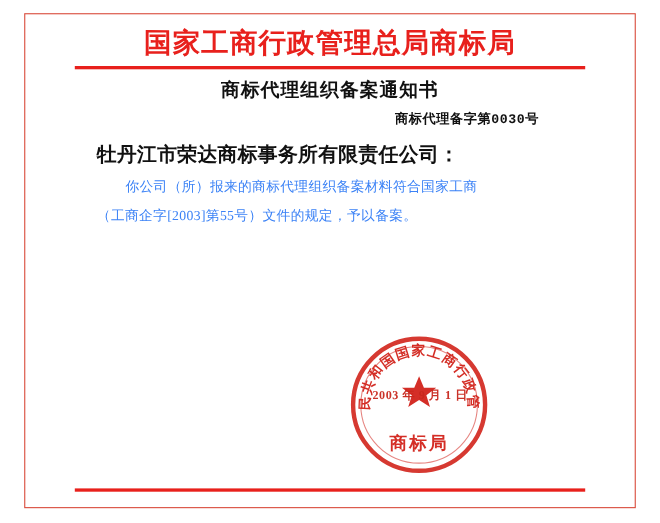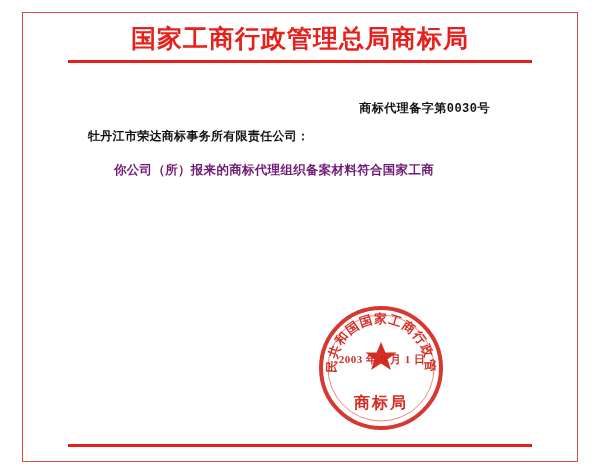--- a/index.html
+++ b/index.html
@@ -69,32 +69,32 @@
     font-size: 12px;
     font-weight: bold;
     letter-spacing: 0.5px;
     font-family: Liberation Mono, monospace;
   }
   .addressee {
     position: absolute;
     left: 88px;
     top: 128px;
     color: #111111;
-    font-size: 12px;
+    font-size: 18px;
     font-weight: bold;
     letter-spacing: 0.3px;
   }
   .body-text {
     position: absolute;
     left: 88px;
     top: 157px;
     width: 430px;
-    color: #701a75;
+    color: #3b82f6;
     font-size: 12.5px;
-    font-weight: bold;
+    font-weight: normal;
     line-height: 26px;
     letter-spacing: 0.3px;
     text-align: justify;
   }
   .body-text p {
     margin: 0;
   }
   .indent {
     text-indent: 26px;
   }
@@ -134,27 +134,29 @@
 <body>
 
 <div class="page">
 
   <div class="border-frame"></div>
 
   <div class="doc-title">国家工商行政管理总局商标局</div>
 
   <div class="title-rule"></div>
 
+  <div class="sub-title">商标代理组织备案通知书</div>
 
   <div class="doc-number">商标代理备字第0030号</div>
 
   <div class="addressee">牡丹江市荣达商标事务所有限责任公司：</div>
 
   <div class="body-text">
     <p class="indent">你公司（所）报来的商标代理组织备案材料符合国家工商</p>
+    <p>（工商企字[2003]第55号）文件的规定，予以备案。</p>
   </div>
 
   <div class="seal">
     <svg width="126" height="126" viewBox="0 0 126 126" aria-hidden="true">
       <circle cx="63" cy="63" r="60" fill="none" stroke="#d2231b" stroke-width="4" opacity="0.9"></circle>
       <circle cx="63" cy="63" r="53" fill="none" stroke="#d2231b" stroke-width="1" opacity="0.55"></circle>
       <path id="sealArc" d="M 63,63 m -45,0 a 45,45 0 1,1 90,0" fill="none" stroke="none"></path>
       <text fill="#d2231b" font-size="12.5" font-weight="bold" font-family="'Liberation Serif', serif" letter-spacing="1.2" opacity="0.95">
         <textPath href="#sealArc" startOffset="50%" text-anchor="middle">中华人民共和国国家工商行政管理总局</textPath>
       </text>

